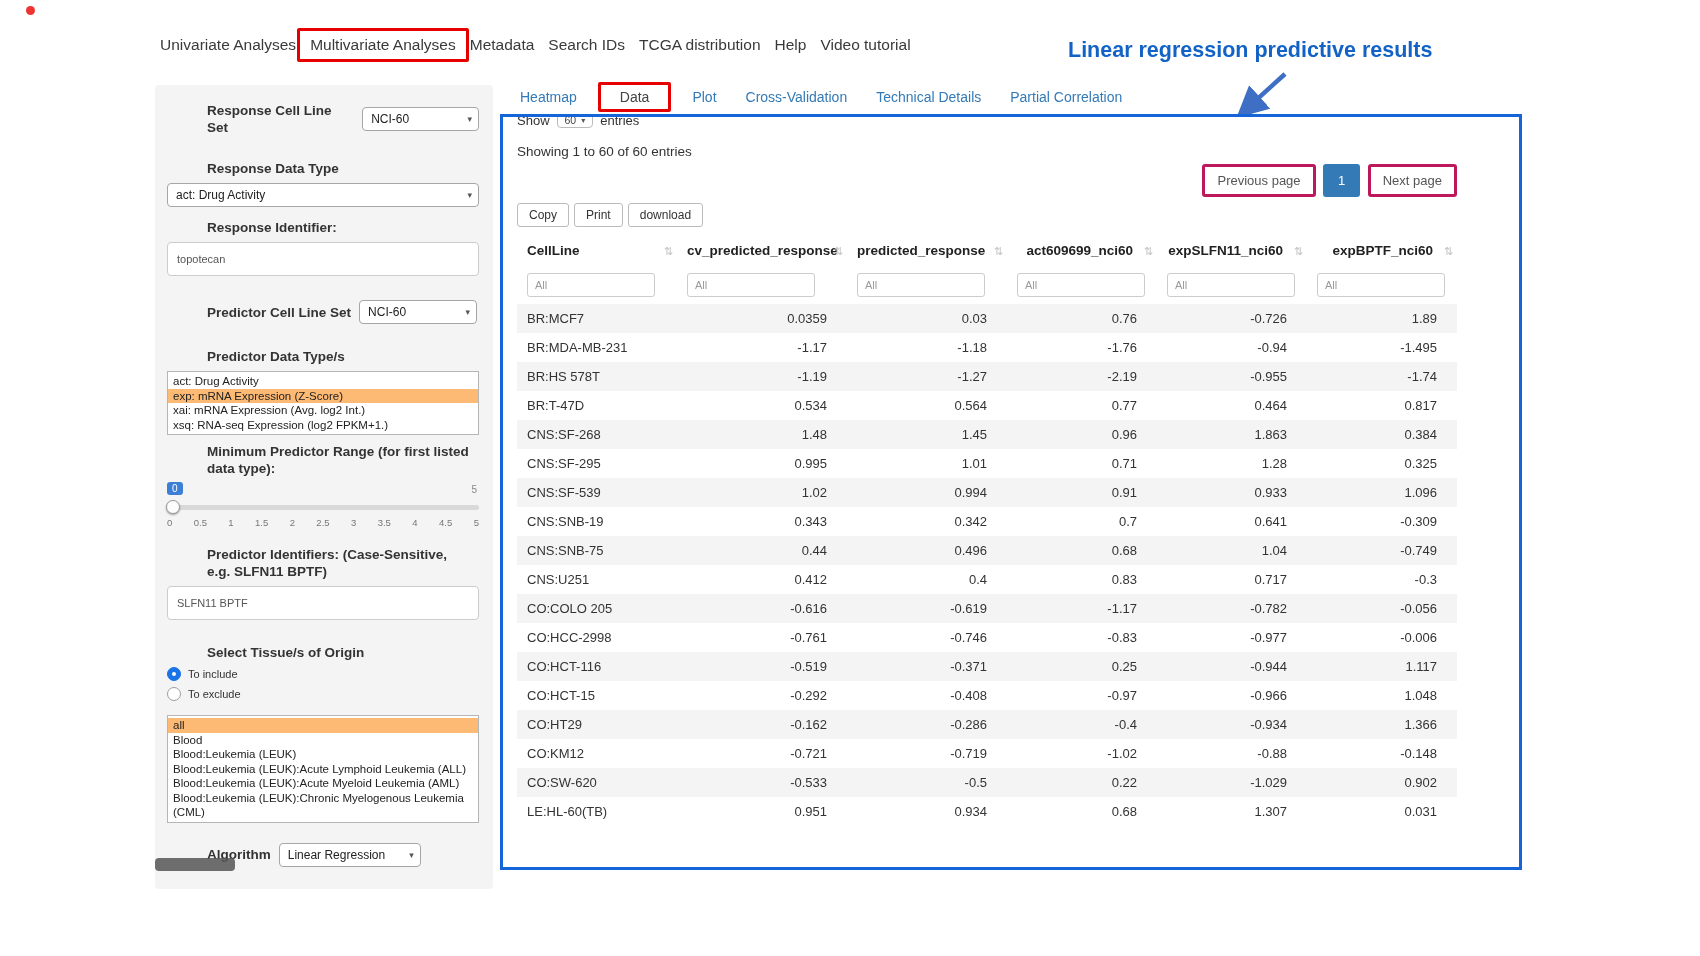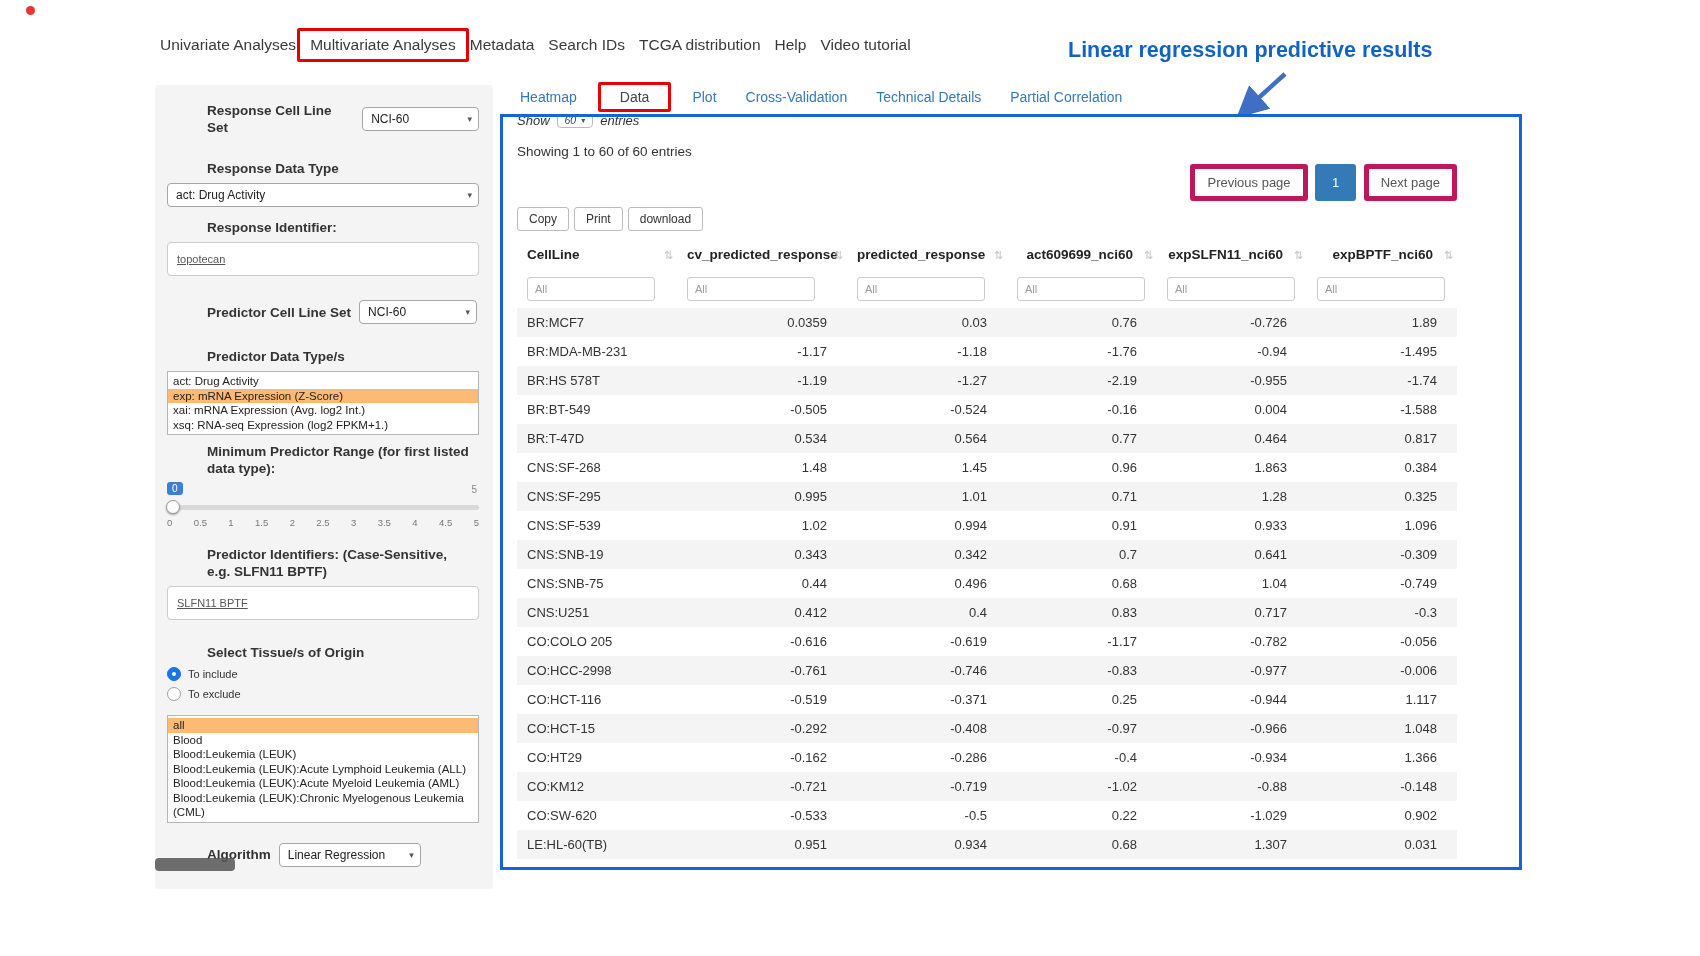--- a/index.html
+++ b/index.html
@@ -28,21 +28,21 @@
   .sidebar{position:absolute;left:155px;top:85px;width:338px;background:#f4f4f4;border-radius:4px;padding:17px 14px 22px 12px;}
   .form-group{margin-bottom:12px;}
   .label{font-size:13.5px;font-weight:bold;color:#333;margin-bottom:6px;display:block;line-height:17px;padding-left:40px;}
   .inline-group{display:flex;align-items:center;gap:8px;}
   .inline-group .label{margin-bottom:0;}
   .select{position:relative;display:inline-block;height:24px;line-height:22px;background:#fff;border:1px solid #a6a6a6;border-radius:4px;font-size:12px;color:#222;padding:0 22px 0 8px;cursor:pointer;}
   .select.full{display:block;width:100%;}
   .select.w118{width:118px;}
   .select.w142{width:142px;}
   .chev{position:absolute;right:6px;top:0;font-size:9px;color:#555;line-height:22px;}
-  .text-input{width:100%;height:27px;border:1px solid #ccc;border-radius:4px;background:#fff;font-size:11px;color:#555;padding:16px 9px;font-family:inherit;text-decoration:underline;}
+  .text-input{width:100%;height:27px;border:1px solid #ccc;border-radius:4px;background:#fff;font-size:11px;color:#555;padding:16px 9px;font-family:inherit;}
   .mb-lg{margin-bottom:24px;}
   .mt-lg{margin-top:22px;}
   .listbox{border:1px solid #b5b5b5;background:#fff;font-size:11.5px;color:#222;padding:2px 0;cursor:default;}
   .lb-option{padding:0 5px;line-height:14.5px;cursor:pointer;}
   .lb-option.selected{background:#fdba74;}
 
   
   .slider-wrap{position:relative;margin-top:6px;padding-top:16px;}
   .slider-value{position:absolute;left:0;top:-1px;background:#3d7fd6;color:#fff;font-size:10px;line-height:13px;padding:0 5px;border-radius:3px;}
   .slider-max{position:absolute;right:2px;top:1px;font-size:10px;color:#888;}
@@ -58,26 +58,26 @@
   .radio-label{font-size:11px;color:#333;}
 
   
   .tabs{position:absolute;left:520px;top:89px;display:flex;align-items:center;gap:29px;font-size:14px;}
   .tab{color:var(--link-blue);cursor:pointer;white-space:nowrap;}
   .tab.active{color:#444;}
   .tab.boxed{border:3px solid var(--highlight-red);padding:4px 19px;margin:-7px -8px;border-radius:2px;}
 
   
   .results-panel{position:absolute;left:500px;top:114px;width:1022px;height:756px;border:3px solid var(--panel-border-blue);background:#fff;padding:0 14px;overflow:hidden;}
-  .show-row{margin-top:-5px;font-size:13px;color:#333;display:flex;align-items:center;gap:7px;font-style:italic;}
+  .show-row{margin-top:-5px;font-size:13px;color:#333;display:flex;align-items:center;gap:7px;}
   .mini-select{display:inline-flex;align-items:center;gap:5px;border:1px solid #bbb;border-radius:4px;padding:1px 7px;font-size:10.5px;color:#444;background:#fff;cursor:pointer;}
   .mini-select .chev2{font-size:8px;color:#555;}
   .showing{margin-top:16px;font-size:13.5px;color:#333;}
   .pagination{text-align:right;margin:5px 48px 0 0;}
-  .page-btn{border:5px solid #be185d;background:#fff;color:#555;font-size:13px;padding:6px 12px;border-radius:3px;margin-left:3px;font-family:inherit;cursor:pointer;}
+  .page-btn{border:3px solid #be185d;background:#fff;color:#555;font-size:13px;padding:6px 12px;border-radius:3px;margin-left:3px;font-family:inherit;cursor:pointer;}
   .page-btn.active{background:var(--active-page-blue);border-color:var(--active-page-blue);color:#fff;}
   .export-row{margin-top:6px;}
   .export-btn{border:1px solid #bbb;background:#fff;color:#333;font-size:12px;padding:4px 11px;border-radius:3px;margin-right:5px;font-family:inherit;cursor:pointer;}
 
   
   .data-table{border-collapse:collapse;margin-top:8px;width:940px;table-layout:fixed;}
   .data-table th{font-size:13.5px;font-weight:bold;color:#222;text-align:left;padding:8px 24px 8px 10px;position:relative;cursor:pointer;}
   .data-table th.num{text-align:right;}
   .sort-icon{position:absolute;right:4px;top:50%;transform:translateY(-50%);color:#c2c2c2;font-size:11px;font-weight:normal;}
   .filter-cell{padding:3px 6px 8px 2px;}
@@ -297,28 +297,20 @@
           </tr>
           <tr>
             <td class="cellline">BR:HS 578T</td>
             <td class="num">-1.19</td>
             <td class="num">-1.27</td>
             <td class="num">-2.19</td>
             <td class="num">-0.955</td>
             <td class="num">-1.74</td>
           </tr>
           <tr>
-            <td class="cellline">BR:BT-549</td>
-            <td class="num">-0.505</td>
-            <td class="num">-0.524</td>
-            <td class="num">-0.16</td>
-            <td class="num">0.004</td>
-            <td class="num">-1.588</td>
-          </tr>
-          <tr>
             <td class="cellline">BR:T-47D</td>
             <td class="num">0.534</td>
             <td class="num">0.564</td>
             <td class="num">0.77</td>
             <td class="num">0.464</td>
             <td class="num">0.817</td>
           </tr>
           <tr>
             <td class="cellline">CNS:SF-268</td>
             <td class="num">1.48</td>

